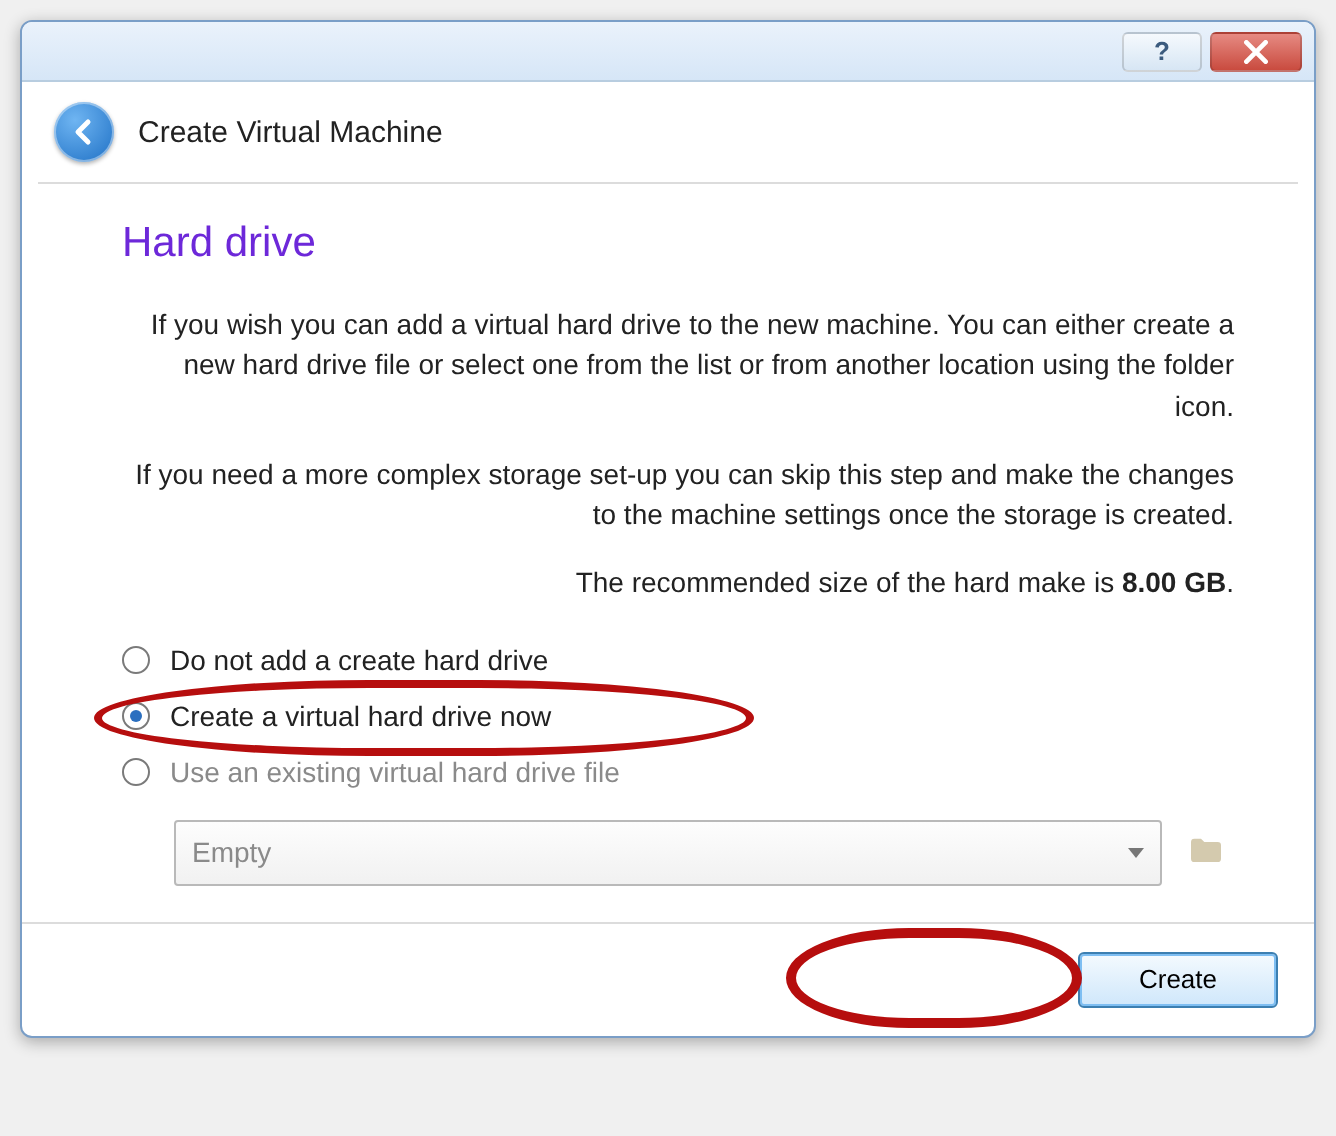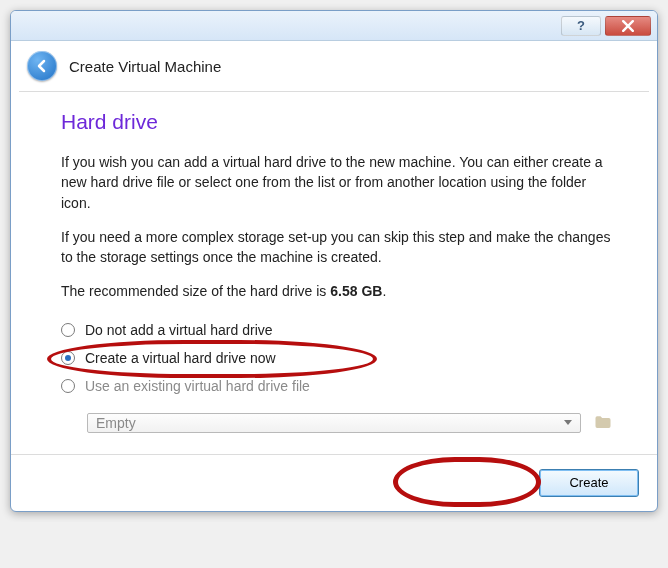--- a/index.html
+++ b/index.html
@@ -74,21 +74,21 @@
     .content {
       padding: 18px 40px 12px 50px;
       color: #222;
     }
     .page-title {
       color: #6d28d9;
       font-size: 21px;
       font-weight: normal;
       margin-bottom: 18px;
     }
-    .para { margin-bottom: 14px; line-height: 1.45; }
+    .para { margin-bottom: 14px; line-height: 1.45; text-align: right; }
     .rec-b { font-weight: bold; }
     .options { margin-top: 8px; }
     .radio-row {
       display: flex; align-items: center; gap: 10px;
       padding: 6px 0;
       position: relative;
     }
     .radio {
       width: 14px; height: 14px; border-radius: 50%;
       border: 1px solid #7a7a7a; background: #fff;
@@ -108,21 +108,21 @@
       border: 4px solid #b60e0e;
       border-radius: 50%/60%;
       pointer-events: none;
     }
     .select-row {
       display: flex; align-items: center; gap: 8px;
       margin: 10px 0 6px 26px;
     }
     .select {
       flex: 1;
-      height: 20px;
+      height: 33px;
       border: 1px solid #b9b9b9;
       border-radius: 2px;
       background: linear-gradient(to bottom, #fdfdfd, #f1f1f1);
       display: flex; align-items: center; justify-content: space-between;
       padding: 0 8px;
       color: #8a8a8a;
     }
     .select .arrow {
       width: 0; height: 0;
       border-left: 4px solid transparent;
@@ -186,30 +186,30 @@
     </div>
     <div class="wizard-title">Create Virtual Machine</div>
   </div>
 
   <div class="divider"></div>
 
   <div class="content">
     <div class="page-title">Hard drive</div>
 
     <p class="para">If you wish you can add a virtual hard drive to the new machine. You can either create a new hard drive file or select one from the list or from another location using the folder icon.</p>
-    <p class="para">If you need a more complex storage set-up you can skip this step and make the changes to the storage settings once the machine is created.</p>
+    <p class="para">If you need a more complex storage set-up you can skip this step and make the changes to the machine settings once the storage is created.</p>
     <p class="para">
-      <span>The recommended size of the hard drive is </span><span class="rec-b">6.58 GB</span><span>.</span>
+      <span>The recommended size of the hard make is </span><span class="rec-b">8.00 GB</span><span>.</span>
     </p>
 
     <div class="options">
 
       <div class="radio-row">
         <span class="radio"></span>
-        <span class="radio-label">Do not add a virtual hard drive</span>
+        <span class="radio-label">Do not add a create hard drive</span>
       </div>
 
       <div class="radio-row">
         <div class="highlight-ring"></div>
         <span class="radio selected"></span>
         <span class="radio-label">Create a virtual hard drive now</span>
       </div>
 
       <div class="radio-row disabled">
         <span class="radio"></span>

